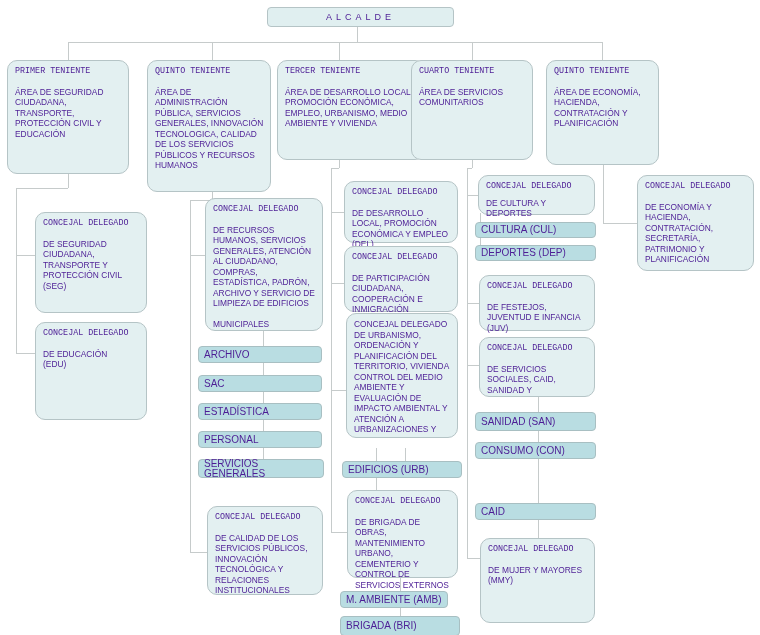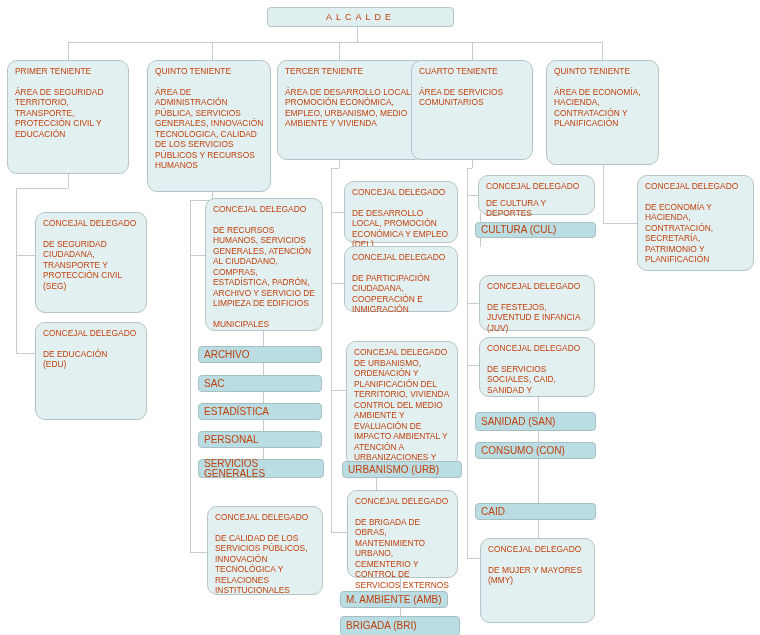--- a/index.html
+++ b/index.html
@@ -1,28 +1,28 @@
 <!DOCTYPE html>
 <html><head>
 <meta charset="utf-8">
 <style>
   html,body{margin:0;padding:0;background:#ffffff;}
   .canvas{
     position:relative;width:760px;height:635px;background:#ffffff;
-    font-family:"Liberation Sans",sans-serif;color:#c2410c;overflow:hidden;
+    font-family:"Liberation Sans",sans-serif;color:#4c1d95;overflow:hidden;
   }
   .ln{position:absolute;background:#c6cbcb;}
   .h{height:1px;}
   .v{width:1px;}
   .box{
     position:absolute;box-sizing:border-box;
     background:#e3f0f1;border:1px solid #b5c4c6;border-radius:10px;
     padding:5px 6px 4px 7px;font-size:8.4px;line-height:10.5px;
   }
-  .box .t{margin:0 0 10px 0;white-space:pre-line;}
+  .box .t{margin:0 0 10px 0;white-space:pre-line;font-family:Liberation Mono, monospace;}
   .box .b{white-space:pre-line;}
   .root{
     position:absolute;box-sizing:border-box;
     background:#e0eff0;border:1px solid #b5c4c6;border-radius:4px;
     display:flex;align-items:center;justify-content:center;
     font-size:9px;letter-spacing:4px;
   }
   .u{
     position:absolute;box-sizing:border-box;
     background:#b9dde2;border:1px solid #a8bfc2;border-radius:4px;
@@ -79,21 +79,21 @@
 
   <i class="ln v" style="left:603px;top:165px;height:58px"></i>
   <i class="ln h" style="left:603px;top:223px;width:34px"></i>
 
   <div class="root" style="left:267px;top:7px;width:187px;height:20px">
     <span>ALCALDE</span>
   </div>
 
   <div class="box" style="left:7px;top:60px;width:122px;height:114px">
     <div class="t">PRIMER TENIENTE</div>
-    <div class="b">ÁREA DE SEGURIDAD TERRITORIO, TRANSPORTE, PROTECCIÓN CIVIL Y EDUCACIÓN</div>
+    <div class="b">ÁREA DE SEGURIDAD CIUDADANA, TRANSPORTE, PROTECCIÓN CIVIL Y EDUCACIÓN</div>
   </div>
   <div class="box" style="left:147px;top:60px;width:124px;height:132px">
     <div class="t">QUINTO TENIENTE</div>
     <div class="b">ÁREA DE ADMINISTRACIÓN PÚBLICA, SERVICIOS GENERALES, INNOVACIÓN TECNOLOGICA, CALIDAD DE LOS SERVICIOS PÚBLICOS Y RECURSOS HUMANOS</div>
   </div>
   <div class="box" style="left:277px;top:60px;width:148px;height:100px">
     <div class="t">TERCER TENIENTE</div>
     <div class="b">ÁREA DE DESARROLLO LOCAL, PROMOCIÓN ECONÓMICA, EMPLEO, URBANISMO, MEDIO AMBIENTE Y VIVIENDA</div>
   </div>
   <div class="box" style="left:411px;top:60px;width:122px;height:100px">
@@ -134,36 +134,37 @@
 
   <div class="box" style="left:344px;top:181px;width:114px;height:62px">
     <div class="t">CONCEJAL DELEGADO</div>
     <div class="b">DE DESARROLLO LOCAL, PROMOCIÓN ECONÓMICA Y EMPLEO
 (DEL)</div>
   </div>
   <div class="box" style="left:344px;top:246px;width:114px;height:66px">
     <div class="t">CONCEJAL DELEGADO</div>
     <div class="b">DE PARTICIPACIÓN CIUDADANA, COOPERACIÓN E INMIGRACIÓN</div>
   </div>
-  <div class="box" style="left:346px;top:341px;width:112px;height:125px">
+  <div class="box" style="left:346px;top:313px;width:112px;height:125px">
     <div class="b">CONCEJAL DELEGADO DE URBANISMO, ORDENACIÓN Y PLANIFICACIÓN DEL TERRITORIO, VIVIENDA CONTROL DEL MEDIO AMBIENTE Y EVALUACIÓN DE IMPACTO AMBIENTAL Y ATENCIÓN A URBANIZACIONES Y</div>
   </div>
-  <div class="u" style="left:342px;top:461px;width:120px;height:17px">URBANISMO (URB)</div>
+  <div class="u" style="left:342px;top:461px;width:120px;height:17px">EDIFICIOS (URB)</div>
   <div class="box" style="left:347px;top:490px;width:111px;height:88px">
     <div class="t">CONCEJAL DELEGADO</div>
     <div class="b">DE BRIGADA DE OBRAS, MANTENIMIENTO URBANO, CEMENTERIO Y CONTROL DE SERVICIOS EXTERNOS DE MANTENIMIENTO</div>
   </div>
   <div class="u" style="left:340px;top:591px;width:108px;height:17px">M. AMBIENTE (AMB)</div>
   <div class="u" style="left:340px;top:616px;width:120px;height:20px">BRIGADA (BRI)</div>
 
   <div class="box" style="left:478px;top:175px;width:117px;height:40px">
     <div class="t" style="margin-bottom:6px">CONCEJAL DELEGADO</div>
     <div class="b">DE CULTURA Y DEPORTES</div>
   </div>
   <div class="u" style="left:475px;top:222px;width:121px;height:16px">CULTURA (CUL)</div>
+  <div class="u" style="left:475px;top:245px;width:121px;height:16px">DEPORTES (DEP)</div>
   <div class="box" style="left:479px;top:275px;width:116px;height:56px">
     <div class="t">CONCEJAL DELEGADO</div>
     <div class="b">DE FESTEJOS, JUVENTUD E INFANCIA
 (JUV)</div>
   </div>
   <div class="box" style="left:479px;top:337px;width:116px;height:60px">
     <div class="t">CONCEJAL DELEGADO</div>
     <div class="b">DE SERVICIOS SOCIALES, CAID, SANIDAD Y</div>
   </div>
   <div class="u" style="left:475px;top:412px;width:121px;height:19px">SANIDAD (SAN)</div>

